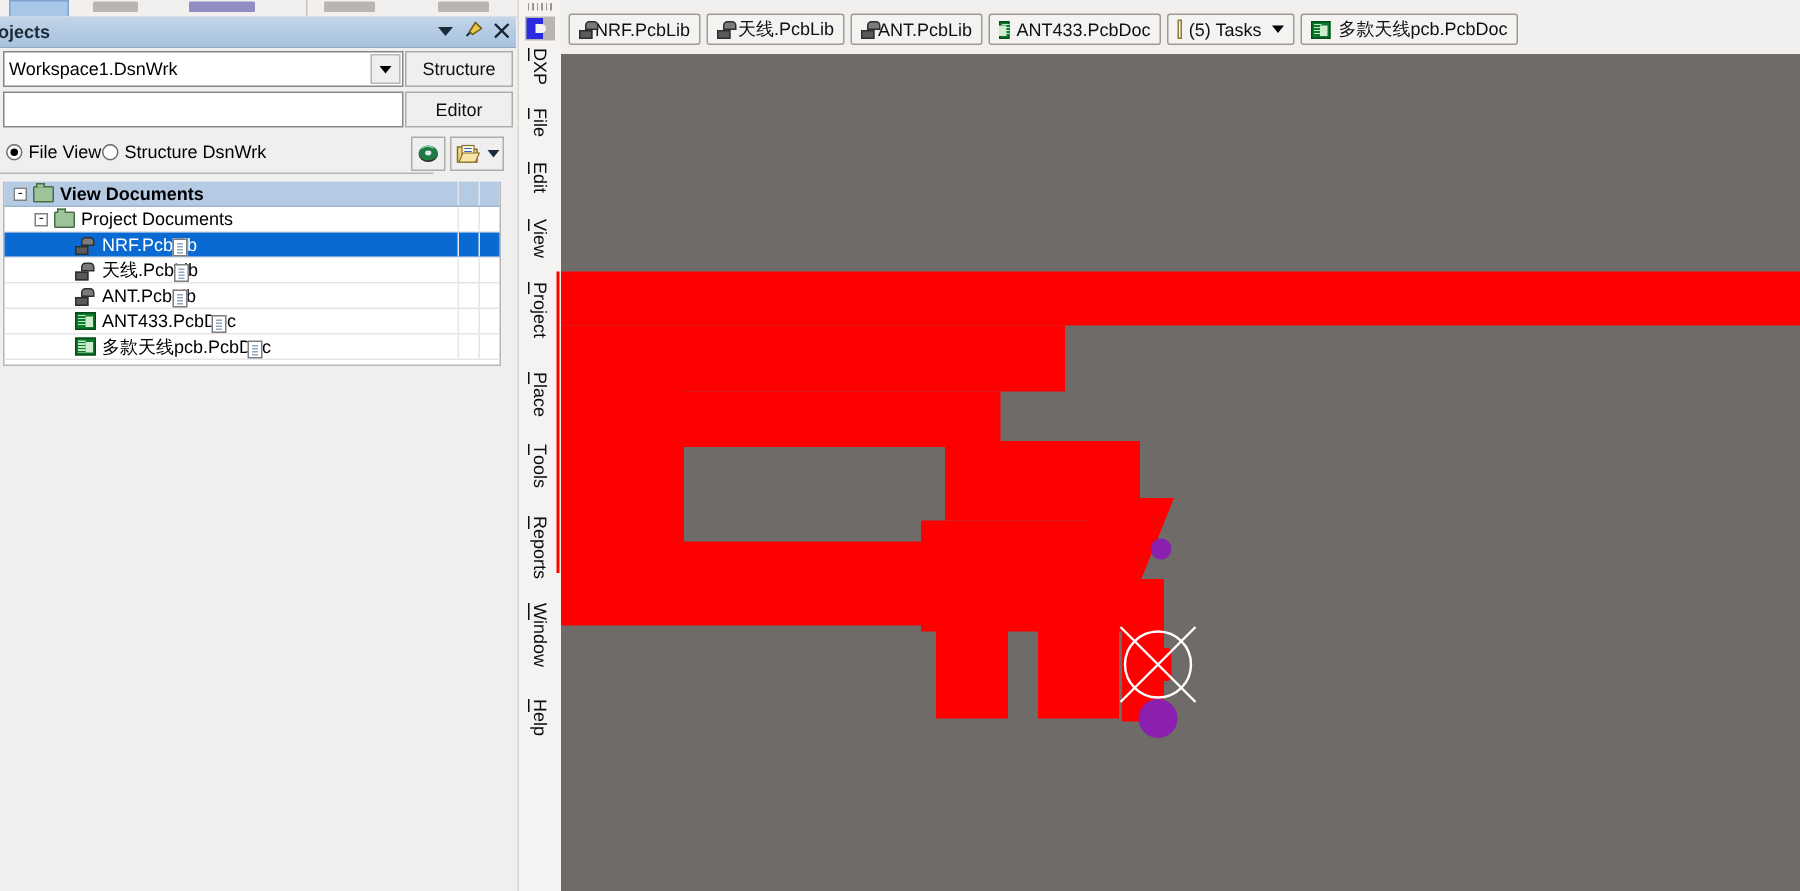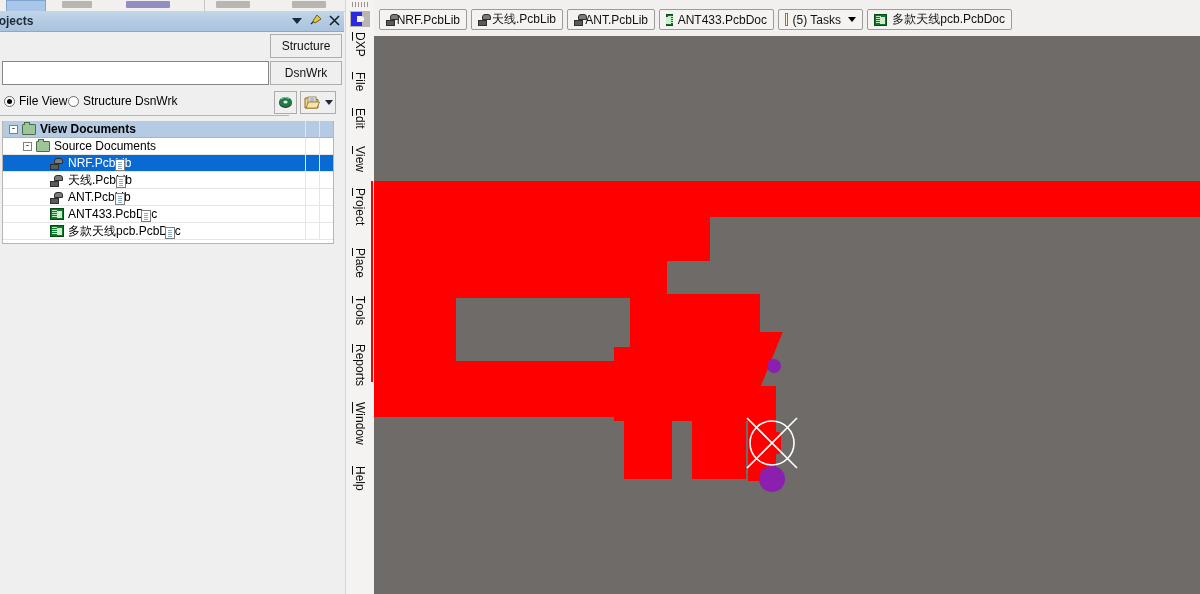--- a/index.html
+++ b/index.html
@@ -155,26 +155,32 @@
         </div>
         <div class="pt-btn close-ic">
           <svg width="11" height="11" viewBox="0 0 11 11">
             <path d="M1 1 L10 10 M10 1 L1 10" stroke="#16202b" stroke-width="1.6"></path>
           </svg>
         </div>
       </div>
     </div>
 
     <div class="ws-row">
+      <div class="combo">
+        <span class="combo-text">Workspace1.DsnWrk</span>
+        <div class="combo-btn">
+            <div class="caret"></div>
+          </div>
+      </div>
       <div class="sidebtn" style="top:0;">Structure</div>
     </div>
 
     <div class="pr-row">
       <div class="plain-box"></div>
-      <div class="sidebtn" style="top:0;">DsnWrk</div>
+      <div class="sidebtn" style="top:0;">Editor</div>
     </div>
 
     <div class="radio-row">
       <div class="radio" style="left:4px;">
         <span class="rdo on"></span>
         <span class="radio-lbl">File View</span>
       </div>
       <div class="radio" style="left:68px;">
         <span class="rdo"></span>
         <span class="radio-lbl">Structure DsnWrk</span>
@@ -205,21 +211,21 @@
             <span class="ic-folder"></span>
             <span class="tlabel b">View Documents</span>
           </div>
           <div class="grid1"></div>
           <div class="grid2"></div>
         </div>
         <div class="trow">
           <div style="display: flex; align-items: center; gap: 4px; padding-left: 20px;">
             <span class="expander">-</span>
             <span class="ic-folder"></span>
-            <span class="tlabel">Source Documents</span>
+            <span class="tlabel">Project Documents</span>
           </div>
           <div class="grid1"></div>
           <div class="grid2"></div>
         </div>
         <div class="trow sel">
           <div style="display: flex; align-items: center; gap: 4px; padding-left: 34px;">
             <span style="width: 9px; display: inline-block;"></span>
             <span class="ic-pcblib">
               <span class="b1"></span>
               <span class="b2"></span>

